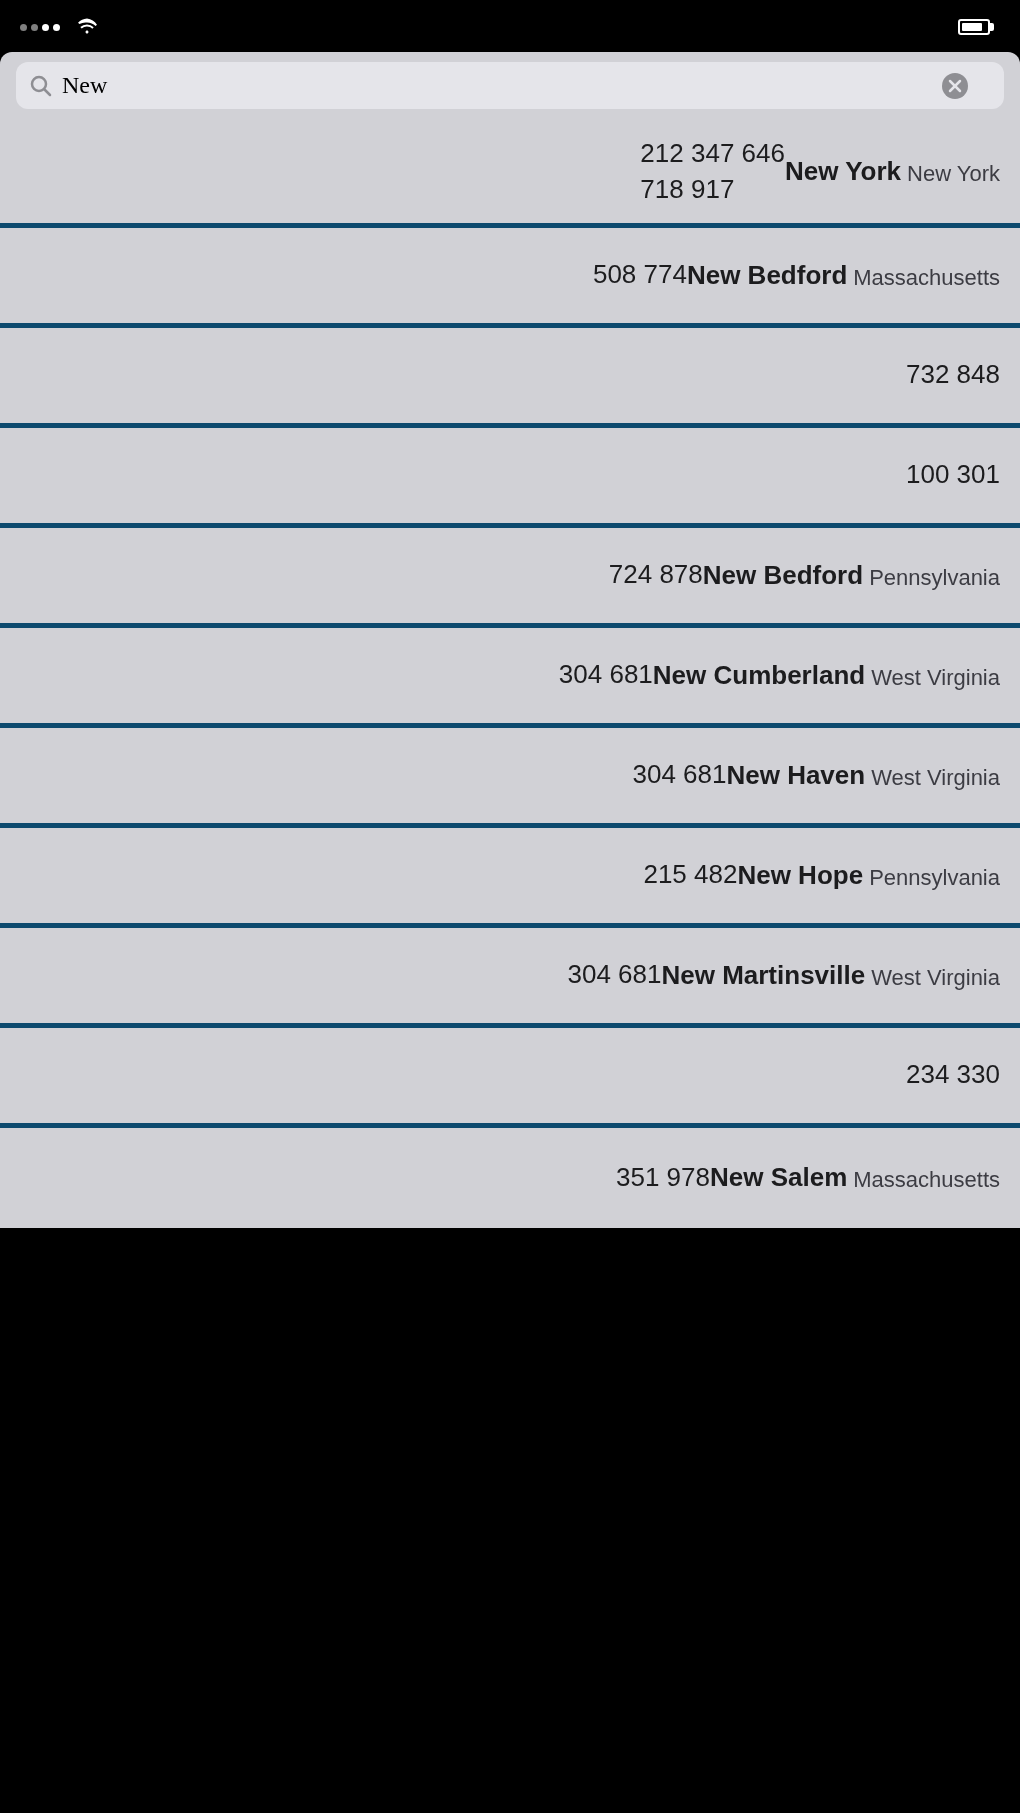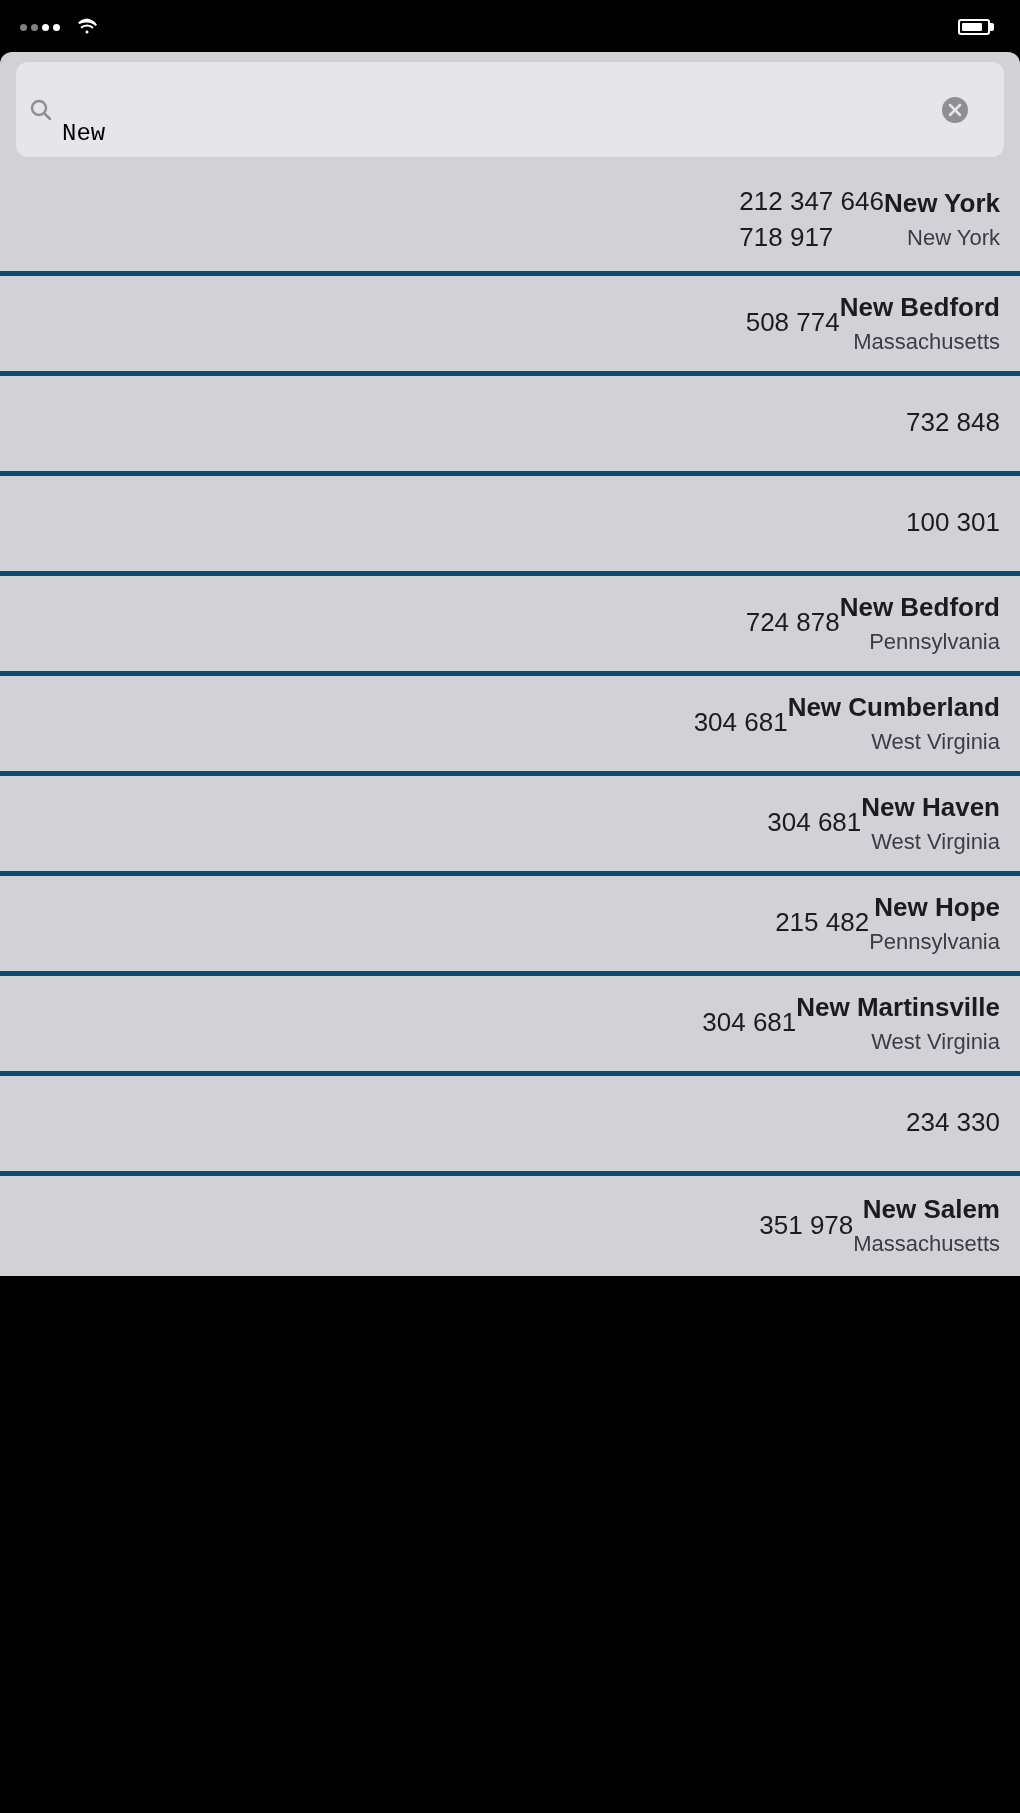--- a/index.html
+++ b/index.html
@@ -121,22 +121,21 @@
       align-items: center;
     }
 
     .search-input-text {
       flex: 1;
       font-size: 24px;
       color: #000;
       background: transparent;
       border: none;
       outline: none;
-      font-family: Liberation Mono, monospace;
-      margin-top: 48px;
+      font-family: Liberation Serif, serif;
     }
 
     .clear-btn {
       width: 26px;
       height: 26px;
       background: #8e8e93;
       border-radius: 50%;
       display: flex;
       align-items: center;
       justify-content: center;
@@ -184,21 +183,20 @@
 
     .area-codes {
       font-size: 26px;
       color: #1c1c1e;
       line-height: 1.3;
       font-weight: 400;
     }
 
     .item-right {
       display: flex;
-      flex-direction: column;
       align-items: flex-end;
       gap: 6px;
     }
 
     .city-name {
       font-size: 26px;
       font-weight: 700;
       color: #1c1c1e;
       text-align: right;
     }

